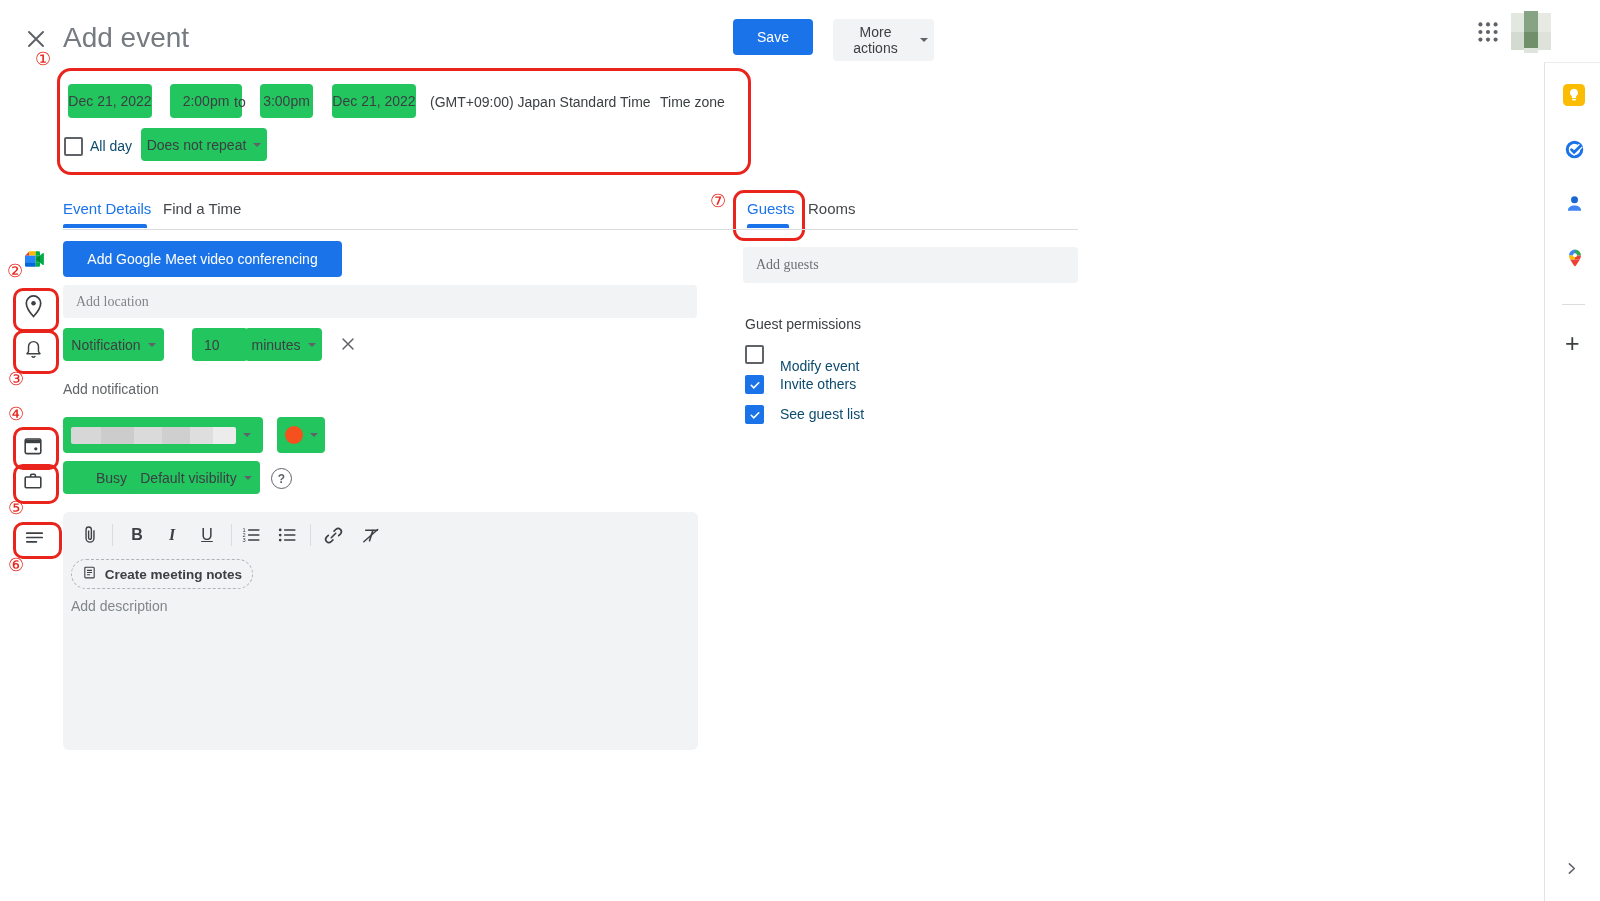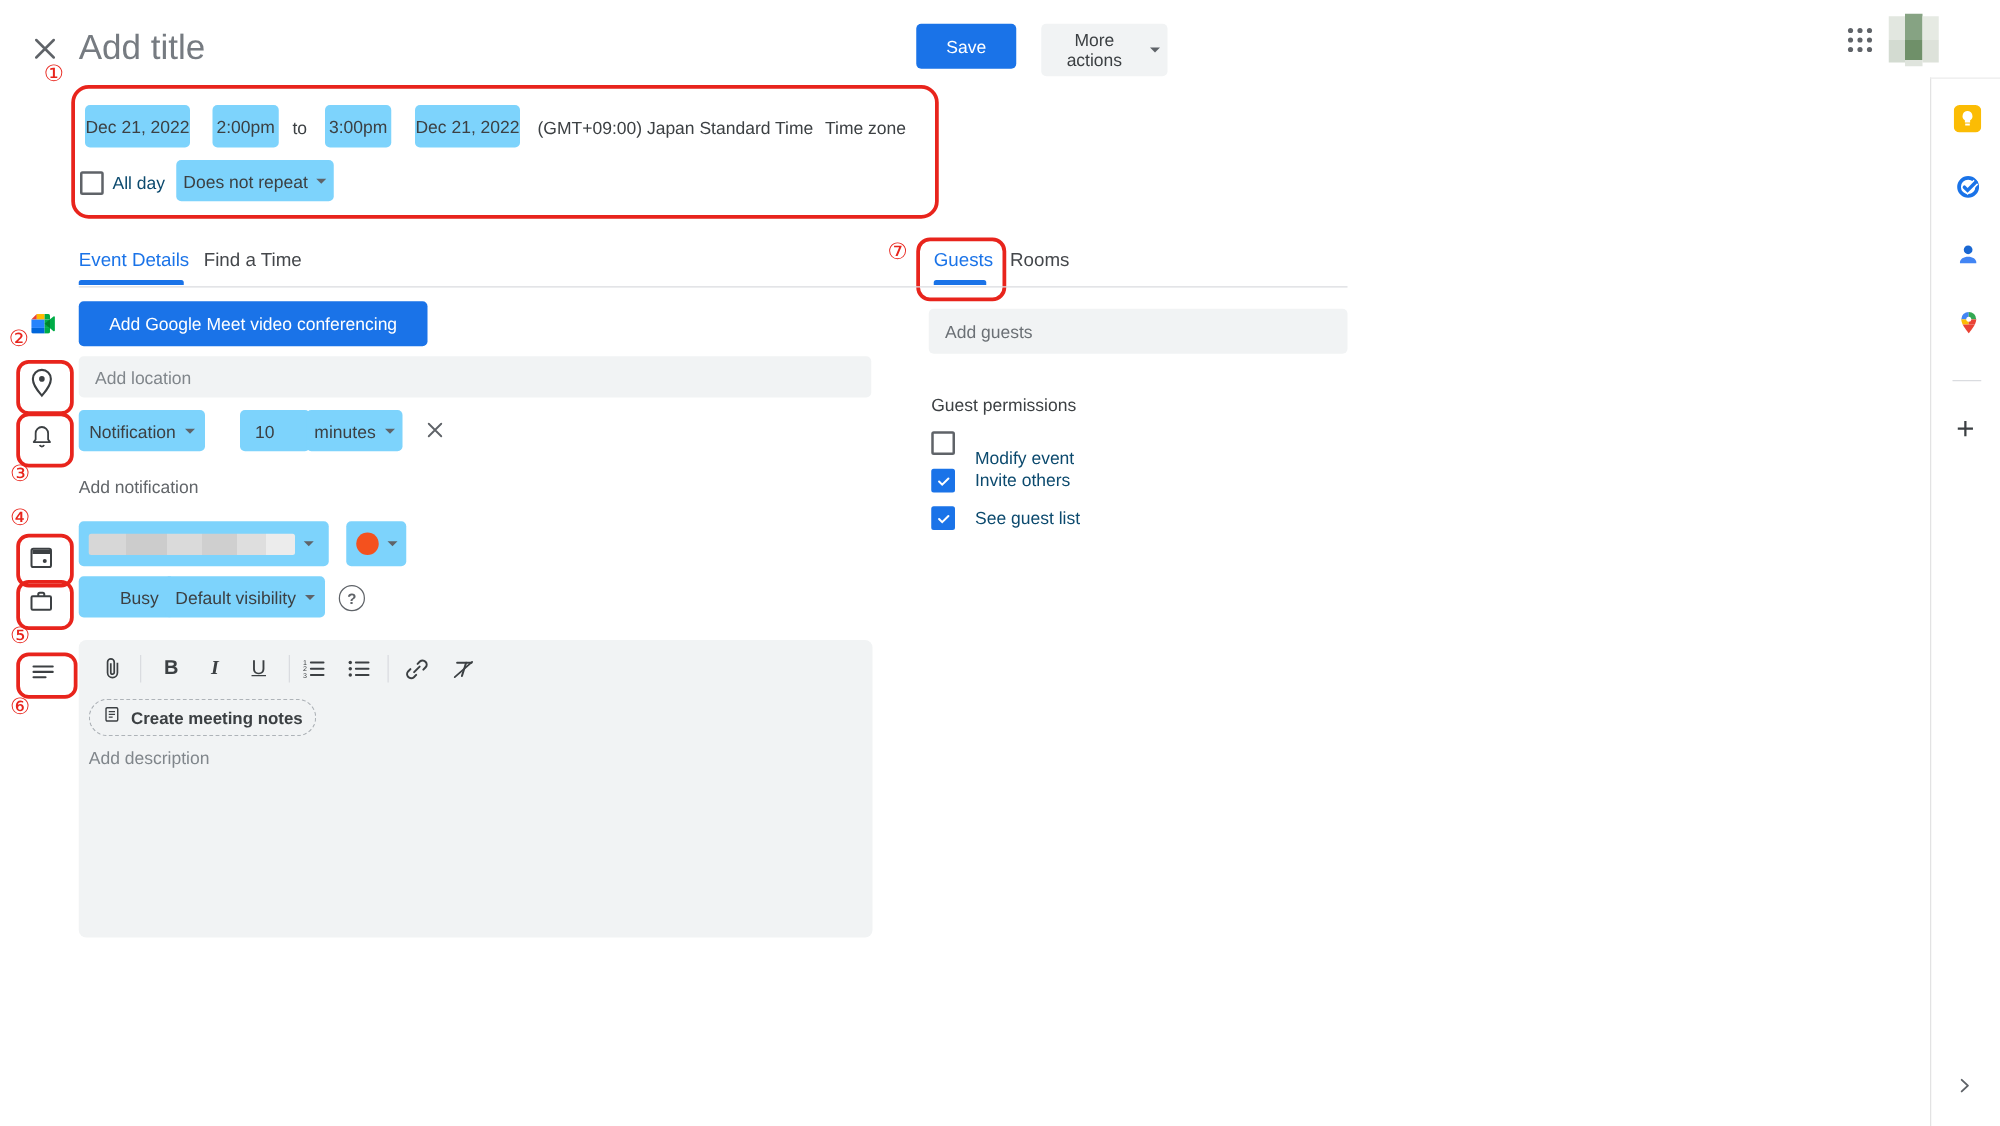--- a/index.html
+++ b/index.html
@@ -1,26 +1,26 @@
 <!DOCTYPE html>
 <html><head>
 <meta charset="utf-8">
 <style>
   html,body{margin:0;padding:0;background:#fff;}
   .canvas{position:relative;width:1600px;height:901px;background:#fff;overflow:hidden;
           font-family:"Liberation Sans",sans-serif;color:#3c4043;}
   .abs{position:absolute;}
-  .chip{position:absolute;background:#7dd3fc;border-radius:4px;display:flex;align-items:center;
+  .chip{position:absolute;background:#22c55e;border-radius:4px;display:flex;align-items:center;
         justify-content:center;gap:7px;color:#3c4043;font-size:14px;cursor:pointer;}
   .arrow{width:0;height:0;border-left:4px solid transparent;border-right:4px solid transparent;
          border-top:4.5px solid #5f6368;display:inline-block;}
   .redbox{position:absolute;border:3px solid #e8241c;border-radius:12px;pointer-events:none;}
   .numlabel{position:absolute;color:#e8241c;font-size:18px;line-height:1;font-weight:400;}
   .ginput{position:absolute;background:#f1f3f4;border-radius:4px;display:flex;align-items:center;
-          padding-left:13px;font-size:14px;color:#80868b;cursor:text;box-sizing:border-box;}
+          padding-left:13px;font-size:14px;color:#80868b;cursor:text;box-sizing:border-box;font-family:Liberation Serif, serif;}
   .btn-blue{position:absolute;background:#1a73e8;color:#fff;border:none;border-radius:4px;
             font-size:14px;font-weight:500;display:flex;align-items:center;justify-content:center;
             cursor:pointer;font-family:"Liberation Sans",sans-serif;}
   .btn-gray{position:absolute;background:#f1f3f4;color:#3c4043;border:none;border-radius:4px;
             font-size:14px;display:flex;align-items:center;justify-content:center;gap:8px;
             cursor:pointer;font-family:"Liberation Sans",sans-serif;}
   .tab{position:absolute;font-size:15px;font-weight:500;cursor:pointer;}
   .tab.active{color:#1a73e8;}
   .tab.inactive{color:#44474b;}
   .tabline{position:absolute;height:4px;background:#1a73e8;border-radius:2px 2px 0 0;}
@@ -40,21 +40,21 @@
 </head>
 <body>
 
 <div class="canvas">
 
   <div class="abs" style="left:24px;top:27px;width:24px;height:24px;cursor:pointer;">
     <svg width="24" height="24" viewBox="0 0 24 24">
         <path d="M5 5l14 14M19 5L5 19" stroke="#5f6368" stroke-width="2" stroke-linecap="round"></path>
       </svg>
   </div>
-  <div class="abs" style="left:63px;top:22px;font-size:28px;color:#767b81;">Add title</div>
+  <div class="abs" style="left:63px;top:22px;font-size:28px;color:#767b81;">Add event</div>
 
   <button class="btn-blue" style="left:733px;top:19px;width:80px;height:36px;">Save</button>
   <button class="btn-gray" style="left:833px;top:19px;width:101px;height:42px;">
     <span>More actions</span>
     <span class="arrow"></span>
   </button>
 
   <div class="abs" style="left:1475px;top:19px;cursor:pointer;">
     <svg width="26" height="26" viewBox="0 0 24 24" fill="#5f6368">
       <circle cx="5" cy="5" r="1.9"></circle>
@@ -76,21 +76,21 @@
     <div style="position:absolute;left:13px;top:21px;width:14px;height:16px;background:#6f9069;"></div>
     <div style="position:absolute;left:13px;top:37px;width:14px;height:5px;background:#dfe4dd;"></div>
     <div style="position:absolute;left:27px;top:2px;width:13px;height:19px;background:#e6eae3;"></div>
     <div style="position:absolute;left:27px;top:21px;width:13px;height:18px;background:#dde2da;"></div>
   </div>
 
   <div class="numlabel" style="left:35px;top:50px;">①</div>
   <div class="redbox" style="left:57px;top:68px;width:688px;height:101px;border-radius:14px;"></div>
 
   <div class="chip" style="left:68px;top:84px;width:84px;height:34px;">Dec 21, 2022</div>
-  <div class="chip" style="left:170px;top:84px;width:53px;height:34px;">2:00pm</div>
+  <div class="chip" style="left:170px;top:84px;width:72px;height:34px;">2:00pm</div>
   <div class="abs" style="left:234px;top:94px;font-size:14px;">to</div>
   <div class="chip" style="left:260px;top:84px;width:53px;height:34px;">3:00pm</div>
   <div class="chip" style="left:332px;top:84px;width:84px;height:34px;">Dec 21, 2022</div>
   <div class="abs" style="left:430px;top:94px;font-size:14px;">(GMT+09:00) Japan Standard Time</div>
   <div class="abs" style="left:660px;top:94px;font-size:14px;font-weight:500;cursor:pointer;">Time zone</div>
 
   <div class="cb" style="left:64px;top:137px;"></div>
   <div class="lbl" style="left:90px;top:138px;">All day</div>
   <div class="chip" style="left:141px;top:128px;width:126px;height:33px;">
     <span>Does not repeat</span>

